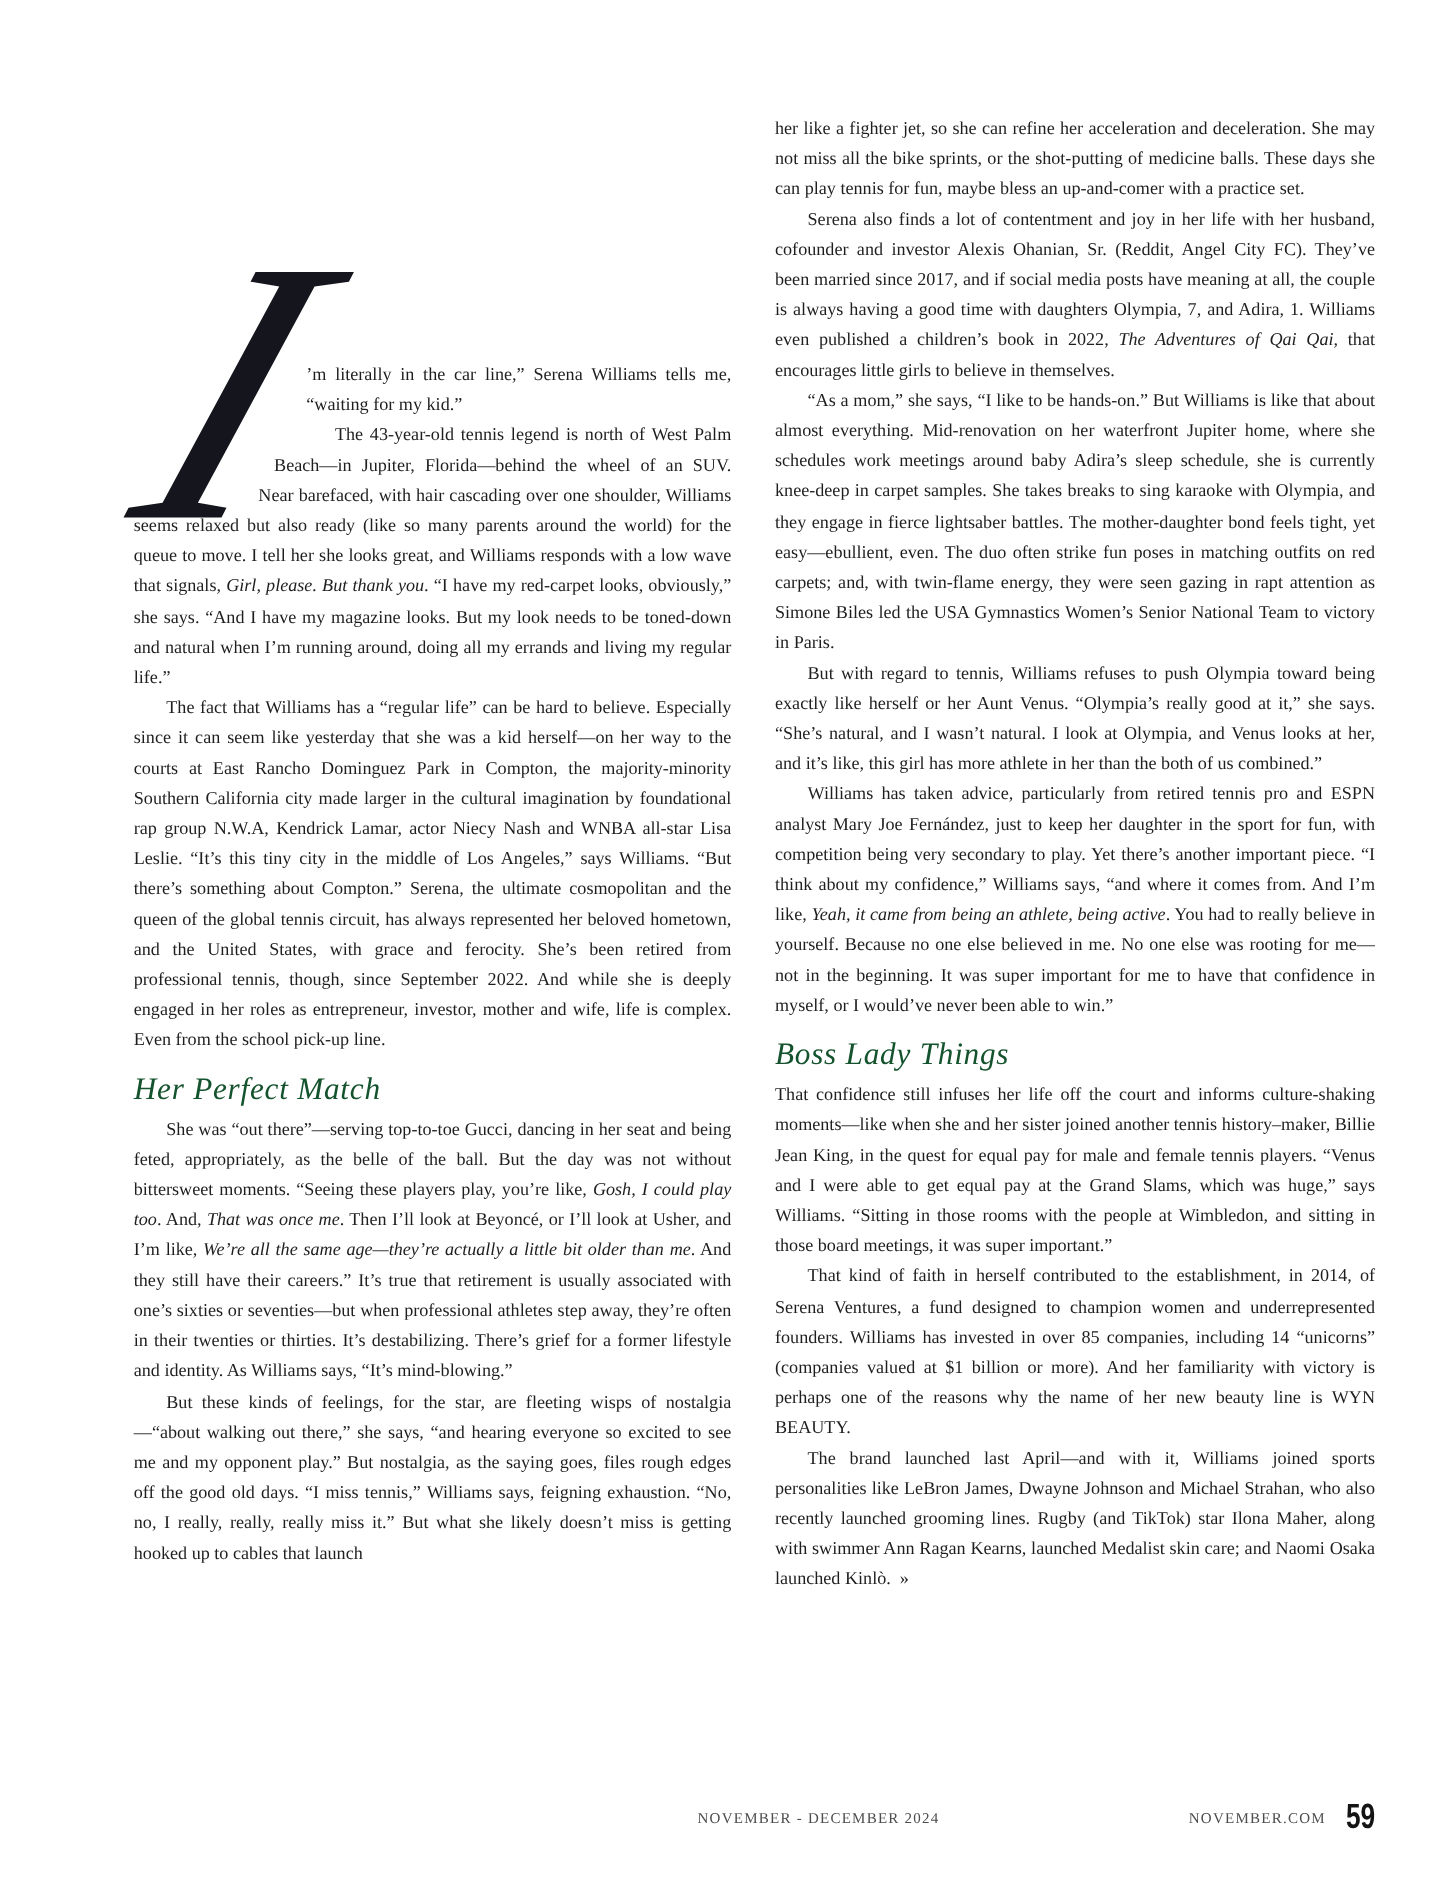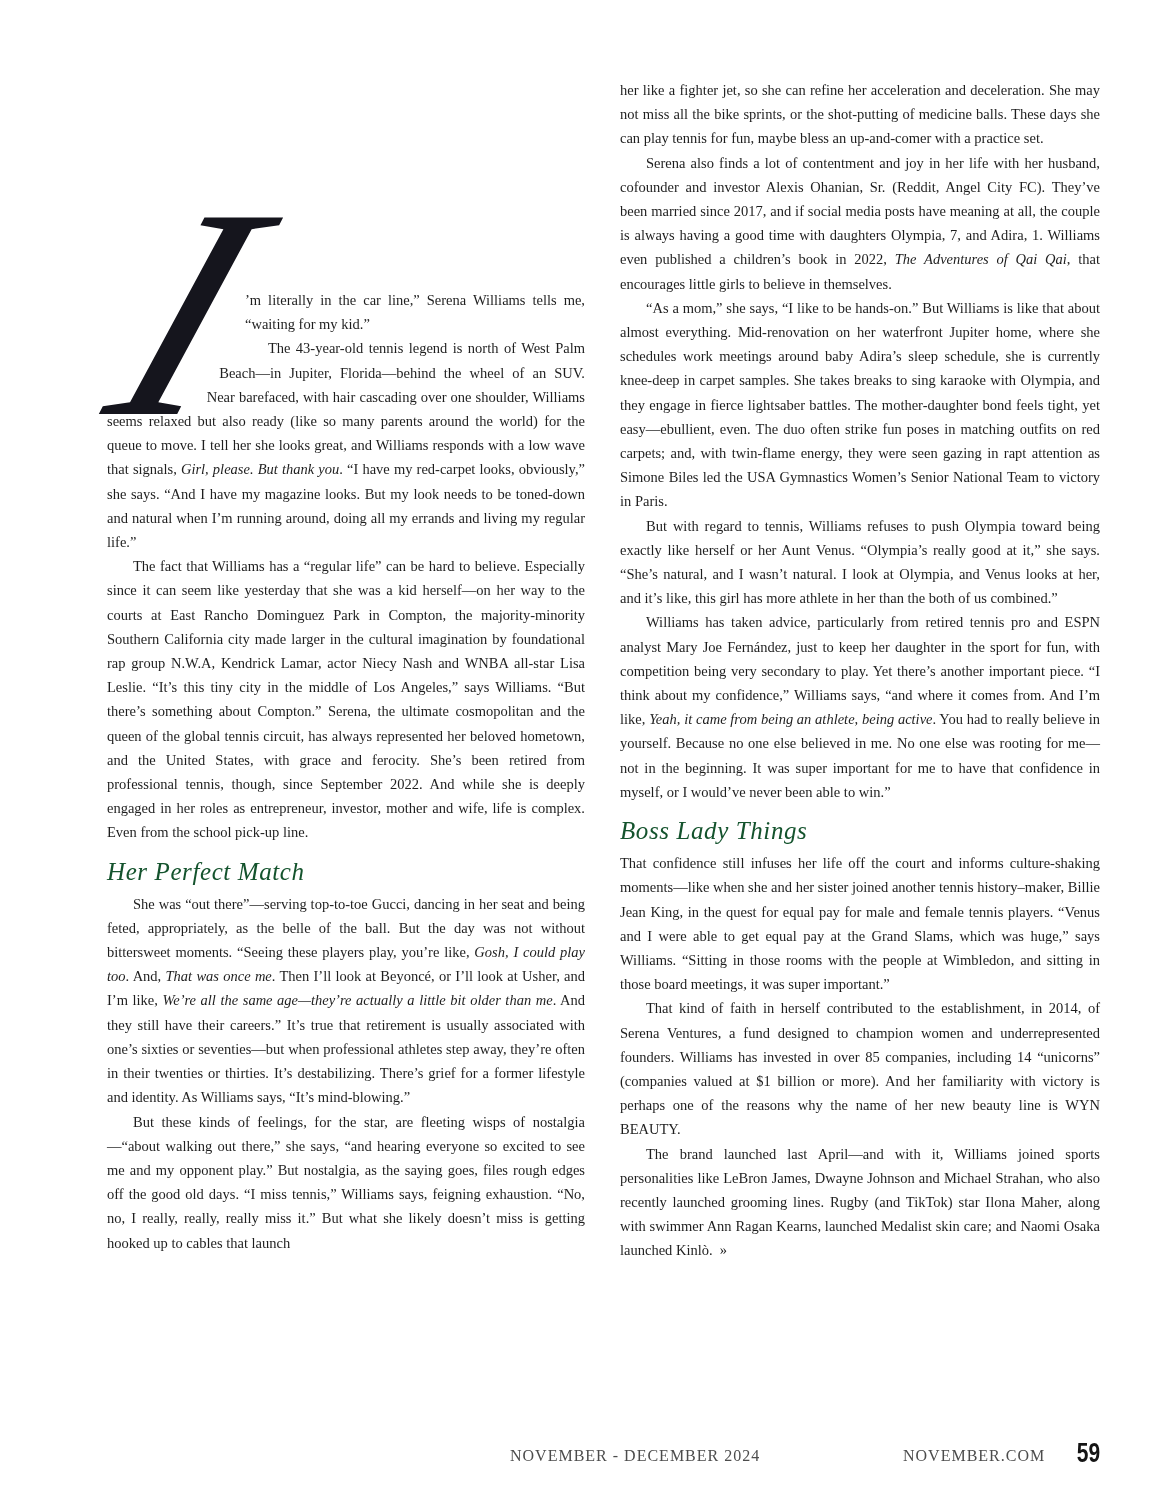--- a/index.html
+++ b/index.html
@@ -13,21 +13,21 @@
   }
   .col{
     position:absolute;
     color:#1e1e1e;
     font-size:14.5px;
     line-height:24.2px;
     text-align:justify;
     hyphens:auto;
   }
   .col-left{left:107px;top:288px;width:478px;}
-  .col-right{left:620px;top:78px;width:480px;}
+  .col-right{left:620px;top:91px;width:480px;}
   .para{margin:0;}
   .para.ind{text-indent:26px;}
   .para i{}
   .subhead{
     font-family:"Liberation Serif", serif;
     font-style:italic;
     font-weight:400;
     font-size:25px;
     line-height:1.12;
     letter-spacing:0.6px;
@@ -53,24 +53,25 @@
     transform:skewX(-20deg);
     transform-origin:0 251px;
     pointer-events:none;
     user-select:none;
   }
   
   .footer-issue,.footer-site{
     position:absolute;
     top:1447px;
     font-family:"Liberation Serif", serif;
-    font-size:16px;
+    font-size:12px;
     letter-spacing:1px;
     color:#4c4c4c;
     white-space:nowrap;
+    margin-left:48px;
   }
   .footer-issue{left:510px;}
   .footer-site{left:903px;}
   .footer-page{
     position:absolute;
     top:1437px;right:52px;
     font-family:"Liberation Sans", sans-serif;
     font-weight:700;
     font-size:28px;
     color:#141414;

